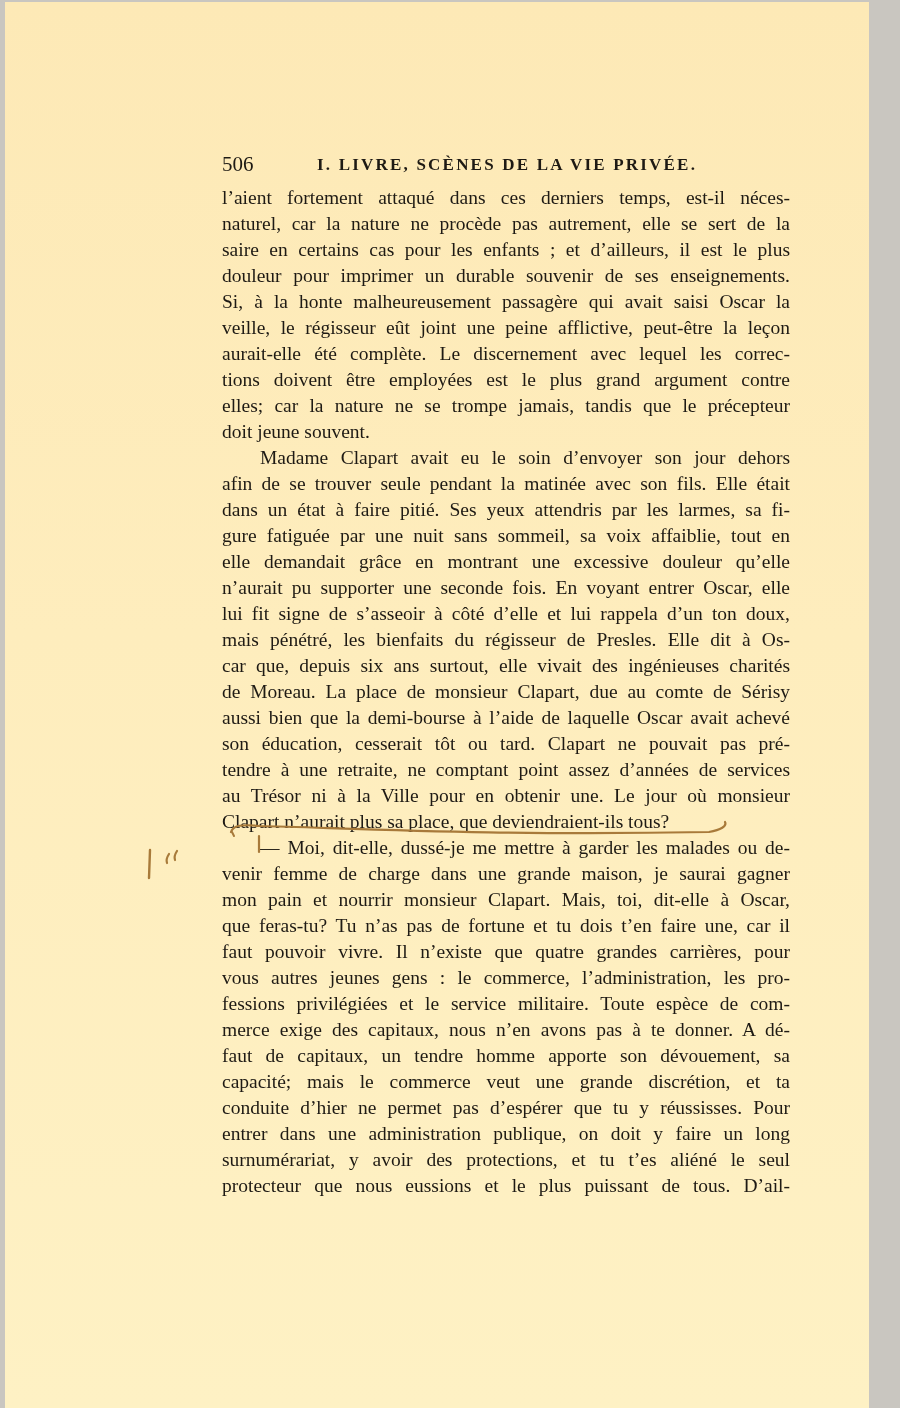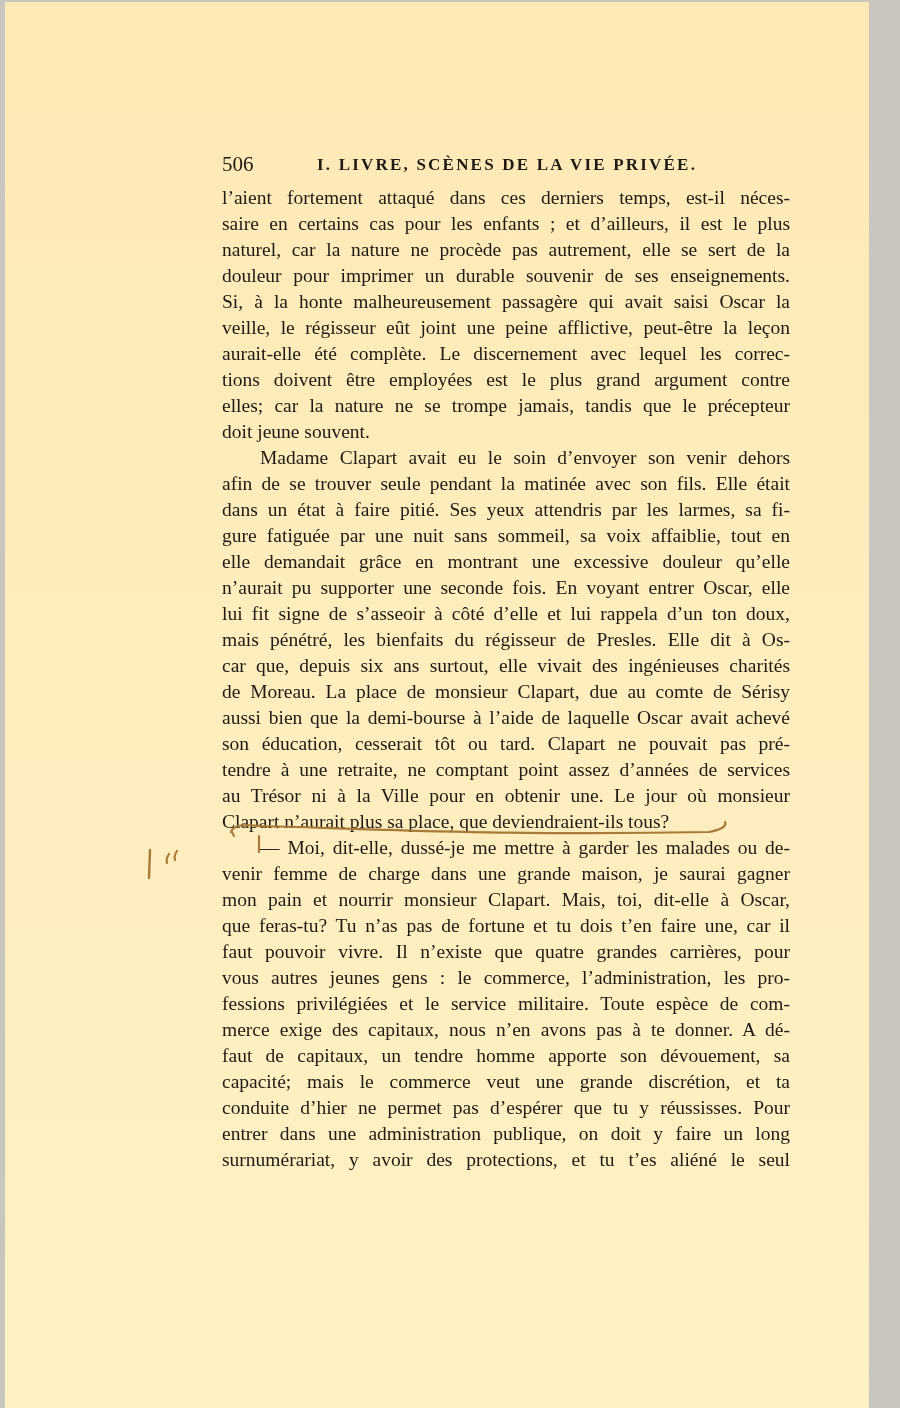--- a/index.html
+++ b/index.html
@@ -88,30 +88,30 @@
 
 <div class="page">
 
   <div class="header">
     <span class="page-number">506</span>
     <span class="running-title">I. LIVRE, SCÈNES DE LA VIE PRIVÉE.</span>
   </div>
 
   <div class="body-text">
     <span class="line">l’aient fortement attaqué dans ces derniers temps, est-il néces-</span>
+    <span class="line">naturel, car la nature ne procède pas autrement, elle se sert de la</span>
     <span class="line">saire en certains cas pour les enfants ; et d’ailleurs, il est le plus</span>
-    <span class="line">naturel, car la nature ne procède pas autrement, elle se sert de la</span>
     <span class="line">douleur pour imprimer un durable souvenir de ses enseignements.</span>
     <span class="line">Si, à la honte malheureusement passagère qui avait saisi Oscar la</span>
     <span class="line">veille, le régisseur eût joint une peine afflictive, peut-être la leçon</span>
     <span class="line">aurait-elle été complète. Le discernement avec lequel les correc-</span>
     <span class="line">tions doivent être employées est le plus grand argument contre</span>
     <span class="line">elles; car la nature ne se trompe jamais, tandis que le précepteur</span>
     <span class="line last">doit jeune souvent.</span>
-    <span class="line indent">Madame Clapart avait eu le soin d’envoyer son venir dehors</span>
+    <span class="line indent">Madame Clapart avait eu le soin d’envoyer son jour dehors</span>
     <span class="line">afin de se trouver seule pendant la matinée avec son fils. Elle était</span>
     <span class="line">dans un état à faire pitié. Ses yeux attendris par les larmes, sa fi-</span>
     <span class="line">gure fatiguée par une nuit sans sommeil, sa voix affaiblie, tout en</span>
     <span class="line">elle demandait grâce en montrant une excessive douleur qu’elle</span>
     <span class="line">n’aurait pu supporter une seconde fois. En voyant entrer Oscar, elle</span>
     <span class="line">lui fit signe de s’asseoir à côté d’elle et lui rappela d’un ton doux,</span>
     <span class="line">mais pénétré, les bienfaits du régisseur de Presles. Elle dit à Os-</span>
     <span class="line">car que, depuis six ans surtout, elle vivait des ingénieuses charités</span>
     <span class="line">de Moreau. La place de monsieur Clapart, due au comte de Sérisy</span>
     <span class="line">aussi bien que la demi-bourse à l’aide de laquelle Oscar avait achevé</span>
@@ -125,20 +125,21 @@
     <span class="line">que feras-tu? Tu n’as pas de fortune et tu dois t’en faire une, car il</span>
     <span class="line">faut pouvoir vivre. Il n’existe que quatre grandes carrières, pour</span>
     <span class="line">vous autres jeunes gens : le commerce, l’administration, les pro-</span>
     <span class="line">fessions privilégiées et le service militaire. Toute espèce de com-</span>
     <span class="line">merce exige des capitaux, nous n’en avons pas à te donner. A dé-</span>
     <span class="line">faut de capitaux, un tendre homme apporte son dévouement, sa</span>
     <span class="line">capacité; mais le commerce veut une grande discrétion, et ta</span>
     <span class="line">conduite d’hier ne permet pas d’espérer que tu y réussisses. Pour</span>
     <span class="line">entrer dans une administration publique, on doit y faire un long</span>
     <span class="line">surnumérariat, y avoir des protections, et tu t’es aliéné le seul</span>
+    <span class="line">protecteur que nous eussions et le plus puissant de tous. D’ail-</span>
   </div>
 
   <svg class="annotation-underline" viewBox="0 0 500 40" xmlns="http://www.w3.org/2000/svg">
     <path d="M2 18 C 4 12, 10 10, 30 12 C 120 14, 260 22, 480 18 C 492 16, 498 12, 496 8" fill="none" stroke="#a87a3a" stroke-width="2.2" stroke-linecap="round"></path>
     <path d="M3 18 L 5 22" fill="none" stroke="#a87a3a" stroke-width="2" stroke-linecap="round"></path>
     <path d="M30 22 L 30 38" fill="none" stroke="#a87a3a" stroke-width="2.2" stroke-linecap="round"></path>
   </svg>
 
   <svg class="margin-mark" viewBox="0 0 50 40" xmlns="http://www.w3.org/2000/svg">
     <path d="M5 6 L 4 34" fill="none" stroke="#a87a3a" stroke-width="2.4" stroke-linecap="round"></path>

